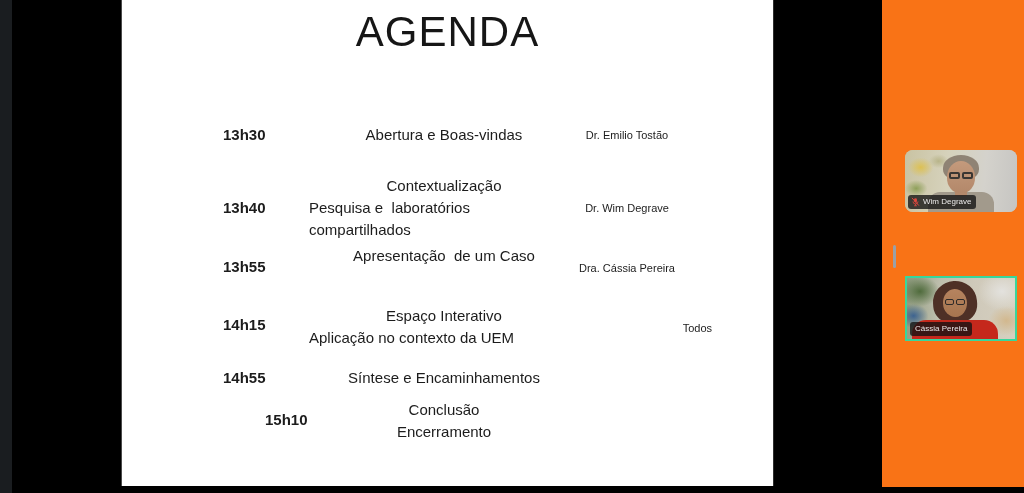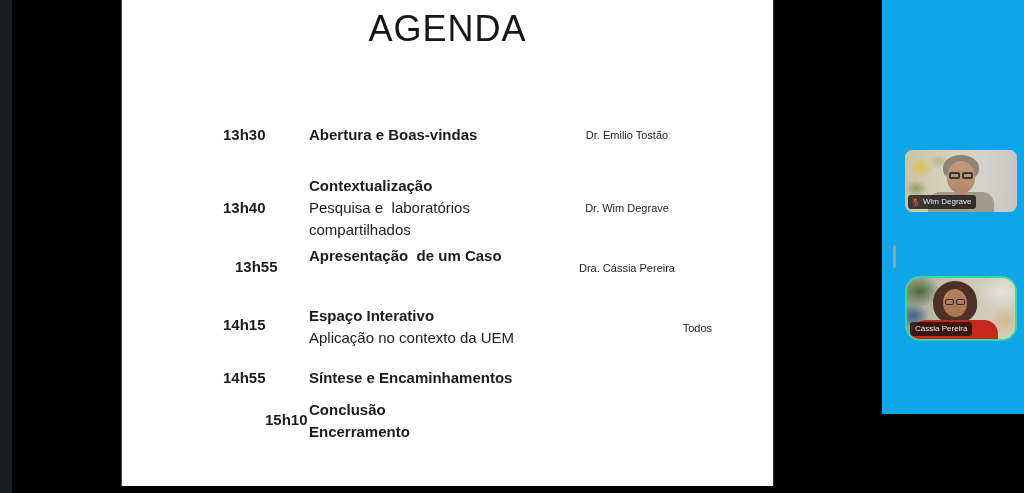--- a/index.html
+++ b/index.html
@@ -12,55 +12,55 @@
     position:absolute;left:0;top:0;width:12px;height:493px;background:#1a1d20;
   }
   
   .slide{
     position:absolute;left:121px;top:0;width:653px;height:486px;
     background:#ffffff;border-left:1px solid #4a4a4a;border-right:1px solid #2e2e2e;
     color:#1c1c1c;
   }
   .slide-title{
     position:absolute;top:8px;left:0;width:100%;text-align:center;
-    margin:0;font-size:36px;font-weight:400;letter-spacing:1px;color:#161616;
+    margin:0;font-size:42px;font-weight:400;letter-spacing:1px;color:#161616;
     font-family:"Liberation Sans",sans-serif;
   }
   .agenda-row{position:absolute;left:0;width:100%;}
   .col-time{
     position:absolute;left:101px;width:52px;font-size:15px;font-weight:700;
     line-height:22px;white-space:pre;
   }
   .col-topic{
     position:absolute;left:187px;width:270px;font-size:15px;line-height:22px;
   }
-  .topic-title{font-weight:700;white-space:pre;}
+  .topic-title{font-weight:400;white-space:pre;text-align:center;}
   .topic-sub{font-weight:400;white-space:pre;}
   .topic-title-gap{}
   .col-presenter{
     position:absolute;left:420px;width:170px;text-align:center;
     font-size:11px;font-weight:400;line-height:22px;white-space:pre;
   }
   
   .participants-panel{
-    position:absolute;left:882px;top:0;width:142px;height:414px;background:#0ea5e9;
+    position:absolute;left:882px;top:0;width:142px;height:487px;background:#f97316;
   }
   .scrollbar-thumb{
     position:absolute;left:11px;top:245px;width:3px;height:23px;
     background:#9aa0a6;border-radius:2px;
   }
   .tile{
     position:absolute;left:23px;width:112px;border-radius:8px;overflow:hidden;
   }
   .tile-video{position:absolute;inset:0;}
   .tile-wim{top:150px;height:62px;background:#c9c4ab;}
   .tile-teresa{top:214px;height:60px;background:#0e0e0f;border-radius:4px;}
   .tile-cassia{
     top:276px;height:65px;background:#c3bfae;
-    border:2px solid #38d79c;border-radius:15px;
+    border:2px solid #38d79c;border-radius:0;
   }
   
   .wim-bg{position:absolute;inset:0;
     background:
       radial-gradient(18px 14px at 14% 28%, #ddc153 0%, rgba(221,193,83,0) 70%),
       radial-gradient(16px 12px at 10% 62%, #8fa05a 0%, rgba(143,160,90,0) 70%),
       radial-gradient(14px 10px at 30% 18%, #b8b489 0%, rgba(184,180,137,0) 70%),
       linear-gradient(95deg, #c9c3a2 0%, #d6d2bc 38%, #d4d2cc 70%, #c6c5c2 100%);
   }
   .wim-hair{position:absolute;left:50%;top:5px;transform:translateX(-50%);
@@ -126,21 +126,21 @@
       <div class="col-time" style="top:22px;">13h40</div>
       <div class="col-topic">
         <div class="topic-title">Contextualização</div>
         <div class="topic-sub">Pesquisa e  laboratórios</div>
         <div class="topic-sub">compartilhados</div>
       </div>
       <div class="col-presenter" style="top:22px;">Dr. Wim Degrave</div>
     </div>
 
     <div class="agenda-row" style="top:245px;">
-      <div class="col-time" style="top:11px;margin-left:12px;">13h55</div>
+      <div class="col-time" style="top:11px;">13h55</div>
       <div class="col-topic">
         <div class="topic-title">Apresentação  de um Caso</div>
       </div>
       <div class="col-presenter" style="top:12px;">Dra. Cássia Pereira</div>
     </div>
 
     <div class="agenda-row" style="top:305px;">
       <div class="col-time" style="top:9px;">14h15</div>
       <div class="col-topic">
         <div class="topic-title">Espaço Interativo</div>

